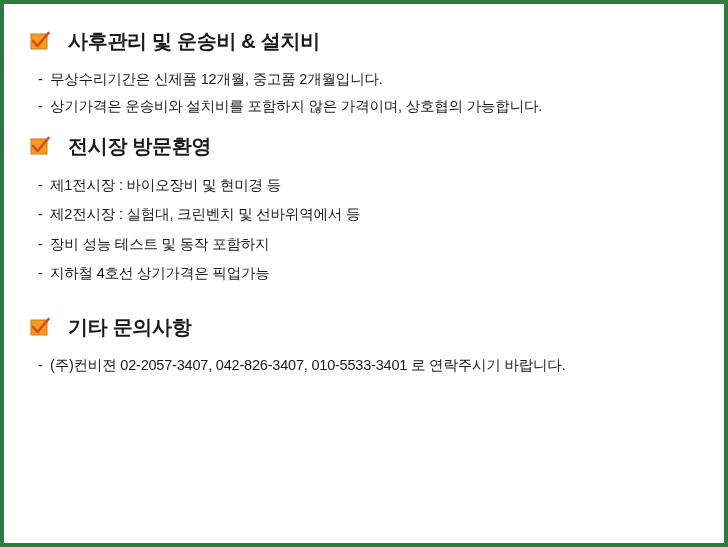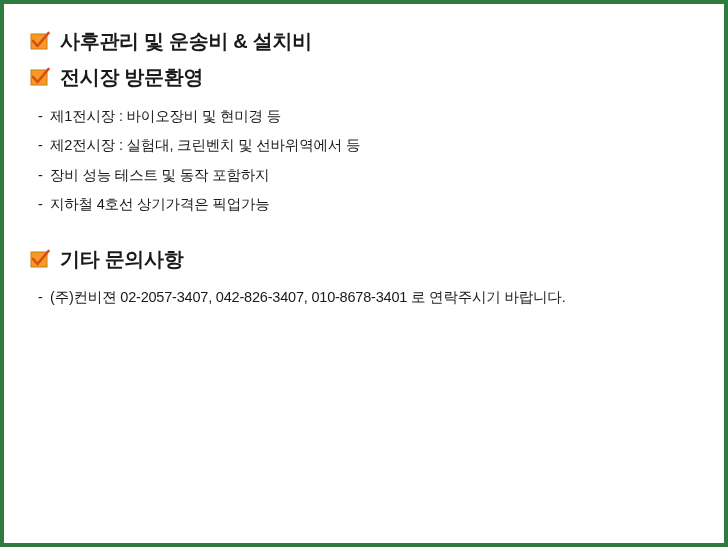--- a/index.html
+++ b/index.html
@@ -21,21 +21,21 @@
     background: #ffffff;
     border: 4px solid #2f7a3f;
     padding: 22px 26px 0 26px;
   }
   .section {
     margin-bottom: 6px;
   }
   .section-head {
     display: flex;
     align-items: center;
-    gap: 10px;
+    gap: 18px;
     margin-bottom: 14px;
   }
   .check-icon {
     display: inline-block;
     width: 20px;
     height: 20px;
     position: relative;
     flex: 0 0 20px;
   }
   .check-icon svg { display: block; }
@@ -79,20 +79,24 @@
   <div class="section sec-aftercare">
     <div class="section-head">
       <span class="check-icon">
         <svg width="20" height="20" viewBox="0 0 20 20">
           <rect x="1" y="3" width="16" height="15" fill="#f59a23" stroke="#c97d14" stroke-width="1"></rect>
           <path d="M3 10 L7.5 15 L18.5 2" fill="none" stroke="#d94a1f" stroke-width="2.6" stroke-linecap="round" stroke-linejoin="round"></path>
         </svg>
       </span>
       <span class="section-title">사후관리 및 운송비 &amp; 설치비</span>
     </div>
+    <ul class="bullets">
+      <li><span class="dash">-</span><span>무상수리기간은 신제품 12개월, 중고품 2개월입니다.</span></li>
+      <li><span class="dash">-</span><span>상기가격은 운송비와 설치비를 포함하지 않은 가격이며, 상호협의 가능합니다.</span></li>
+    </ul>
   </div>
 
   <div class="section sec-showroom">
     <div class="section-head">
       <span class="check-icon">
         <svg width="20" height="20" viewBox="0 0 20 20">
           <rect x="1" y="3" width="16" height="15" fill="#f59a23" stroke="#c97d14" stroke-width="1"></rect>
           <path d="M3 10 L7.5 15 L18.5 2" fill="none" stroke="#d94a1f" stroke-width="2.6" stroke-linecap="round" stroke-linejoin="round"></path>
         </svg>
       </span>
@@ -110,17 +114,17 @@
     <div class="section-head">
       <span class="check-icon">
         <svg width="20" height="20" viewBox="0 0 20 20">
           <rect x="1" y="3" width="16" height="15" fill="#f59a23" stroke="#c97d14" stroke-width="1"></rect>
           <path d="M3 10 L7.5 15 L18.5 2" fill="none" stroke="#d94a1f" stroke-width="2.6" stroke-linecap="round" stroke-linejoin="round"></path>
         </svg>
       </span>
       <span class="section-title">기타 문의사항</span>
     </div>
     <ul class="bullets">
-      <li><span class="dash">-</span><span>(주)컨비젼 02-2057-3407, 042-826-3407, 010-8678-3401 로 연락주시기 바랍니다.</span></li>
+      <li><span class="dash">-</span><span>(주)컨비젼 02-2057-3407, 042-826-3407, 010-5533-3401 로 연락주시기 바랍니다.</span></li>
     </ul>
   </div>
 
 </div>
 
 </body></html>

